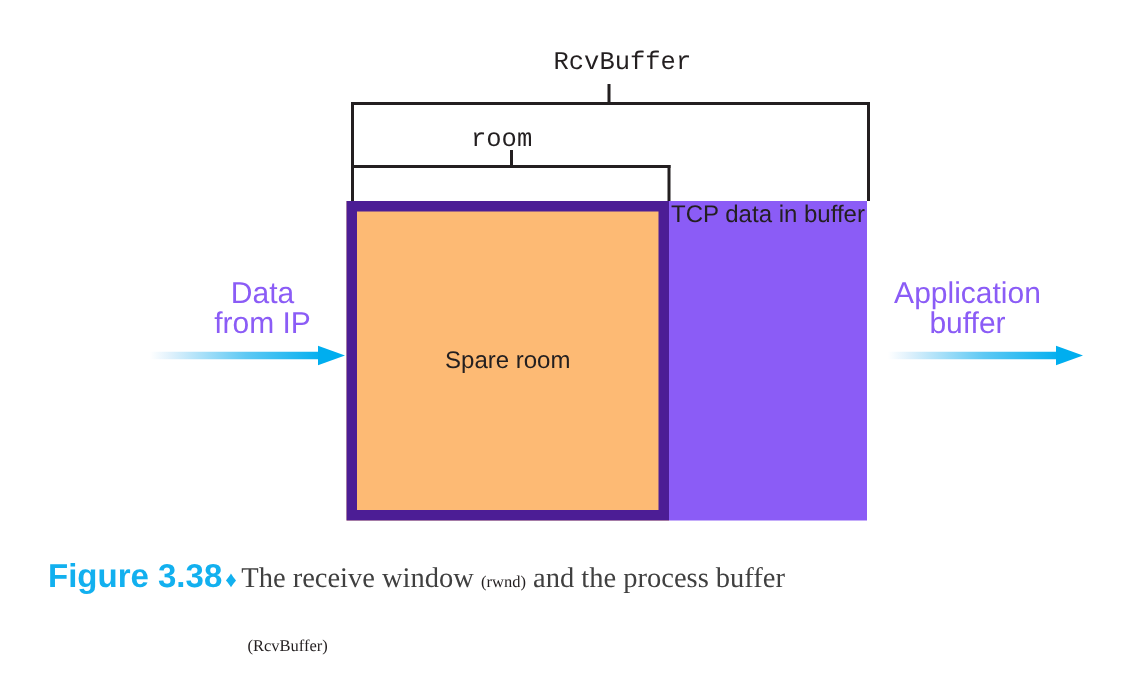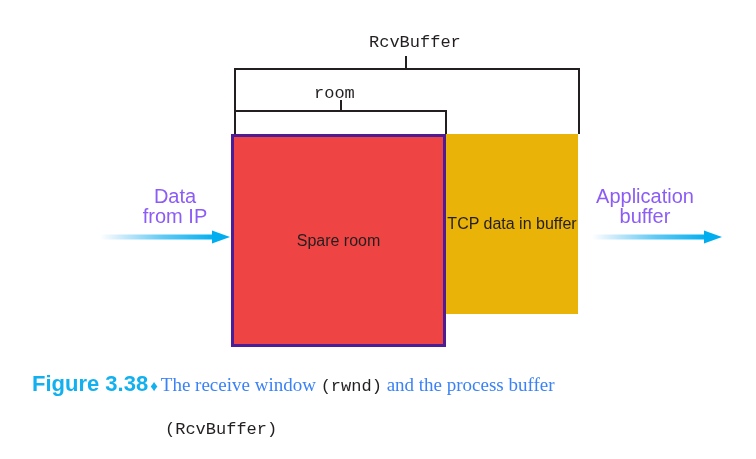--- a/index.html
+++ b/index.html
@@ -55,35 +55,35 @@
     height: 213px;
     box-sizing: border-box;
   }
   #spare-room {
     position: absolute;
     left: 0;
     top: 0;
     width: 215px;
     height: 213px;
     box-sizing: border-box;
-    border: 3px solid #4c1d95;
-    background: #ef4444;
+    border: 7px solid #4c1d95;
+    background: #fdba74;
     display: flex;
     align-items: center;
     justify-content: center;
   }
   #tcp-data {
     position: absolute;
     left: 215px;
     top: 0;
     width: 132px;
-    height: 180px;
-    background: #eab308;
+    height: 213px;
+    background: #8b5cf6;
     display: flex;
-    align-items: center;
+    align-items: flex-start;
     justify-content: center;
   }
   .box-label {
     font-family: "Liberation Sans", sans-serif;
     font-size: 16px;
     line-height: 20px;
     color: #231f20;
     text-align: center;
   }
 
@@ -120,25 +120,25 @@
     color: #12b0ef;
   }
   .diamond {
     color: #12b0ef;
     font-size: 15px;
     padding: 0 3px 0 2px;
   }
   .cap-text {
     font-family: "Liberation Serif", serif;
     font-size: 19px;
-    color: #3b82f6;
+    color: #404040;
   }
   .cap-mono {
-    font-family: Liberation Mono, monospace;
-    font-size: 17px;
+    font-family: Liberation Serif, serif;
+    font-size: 11px;
     color: #231f20;
   }
   #caption-line2 {
     margin-top: 20px;
     padding-left: 133px;
   }
 </style>
 </head>
 <body>
 

